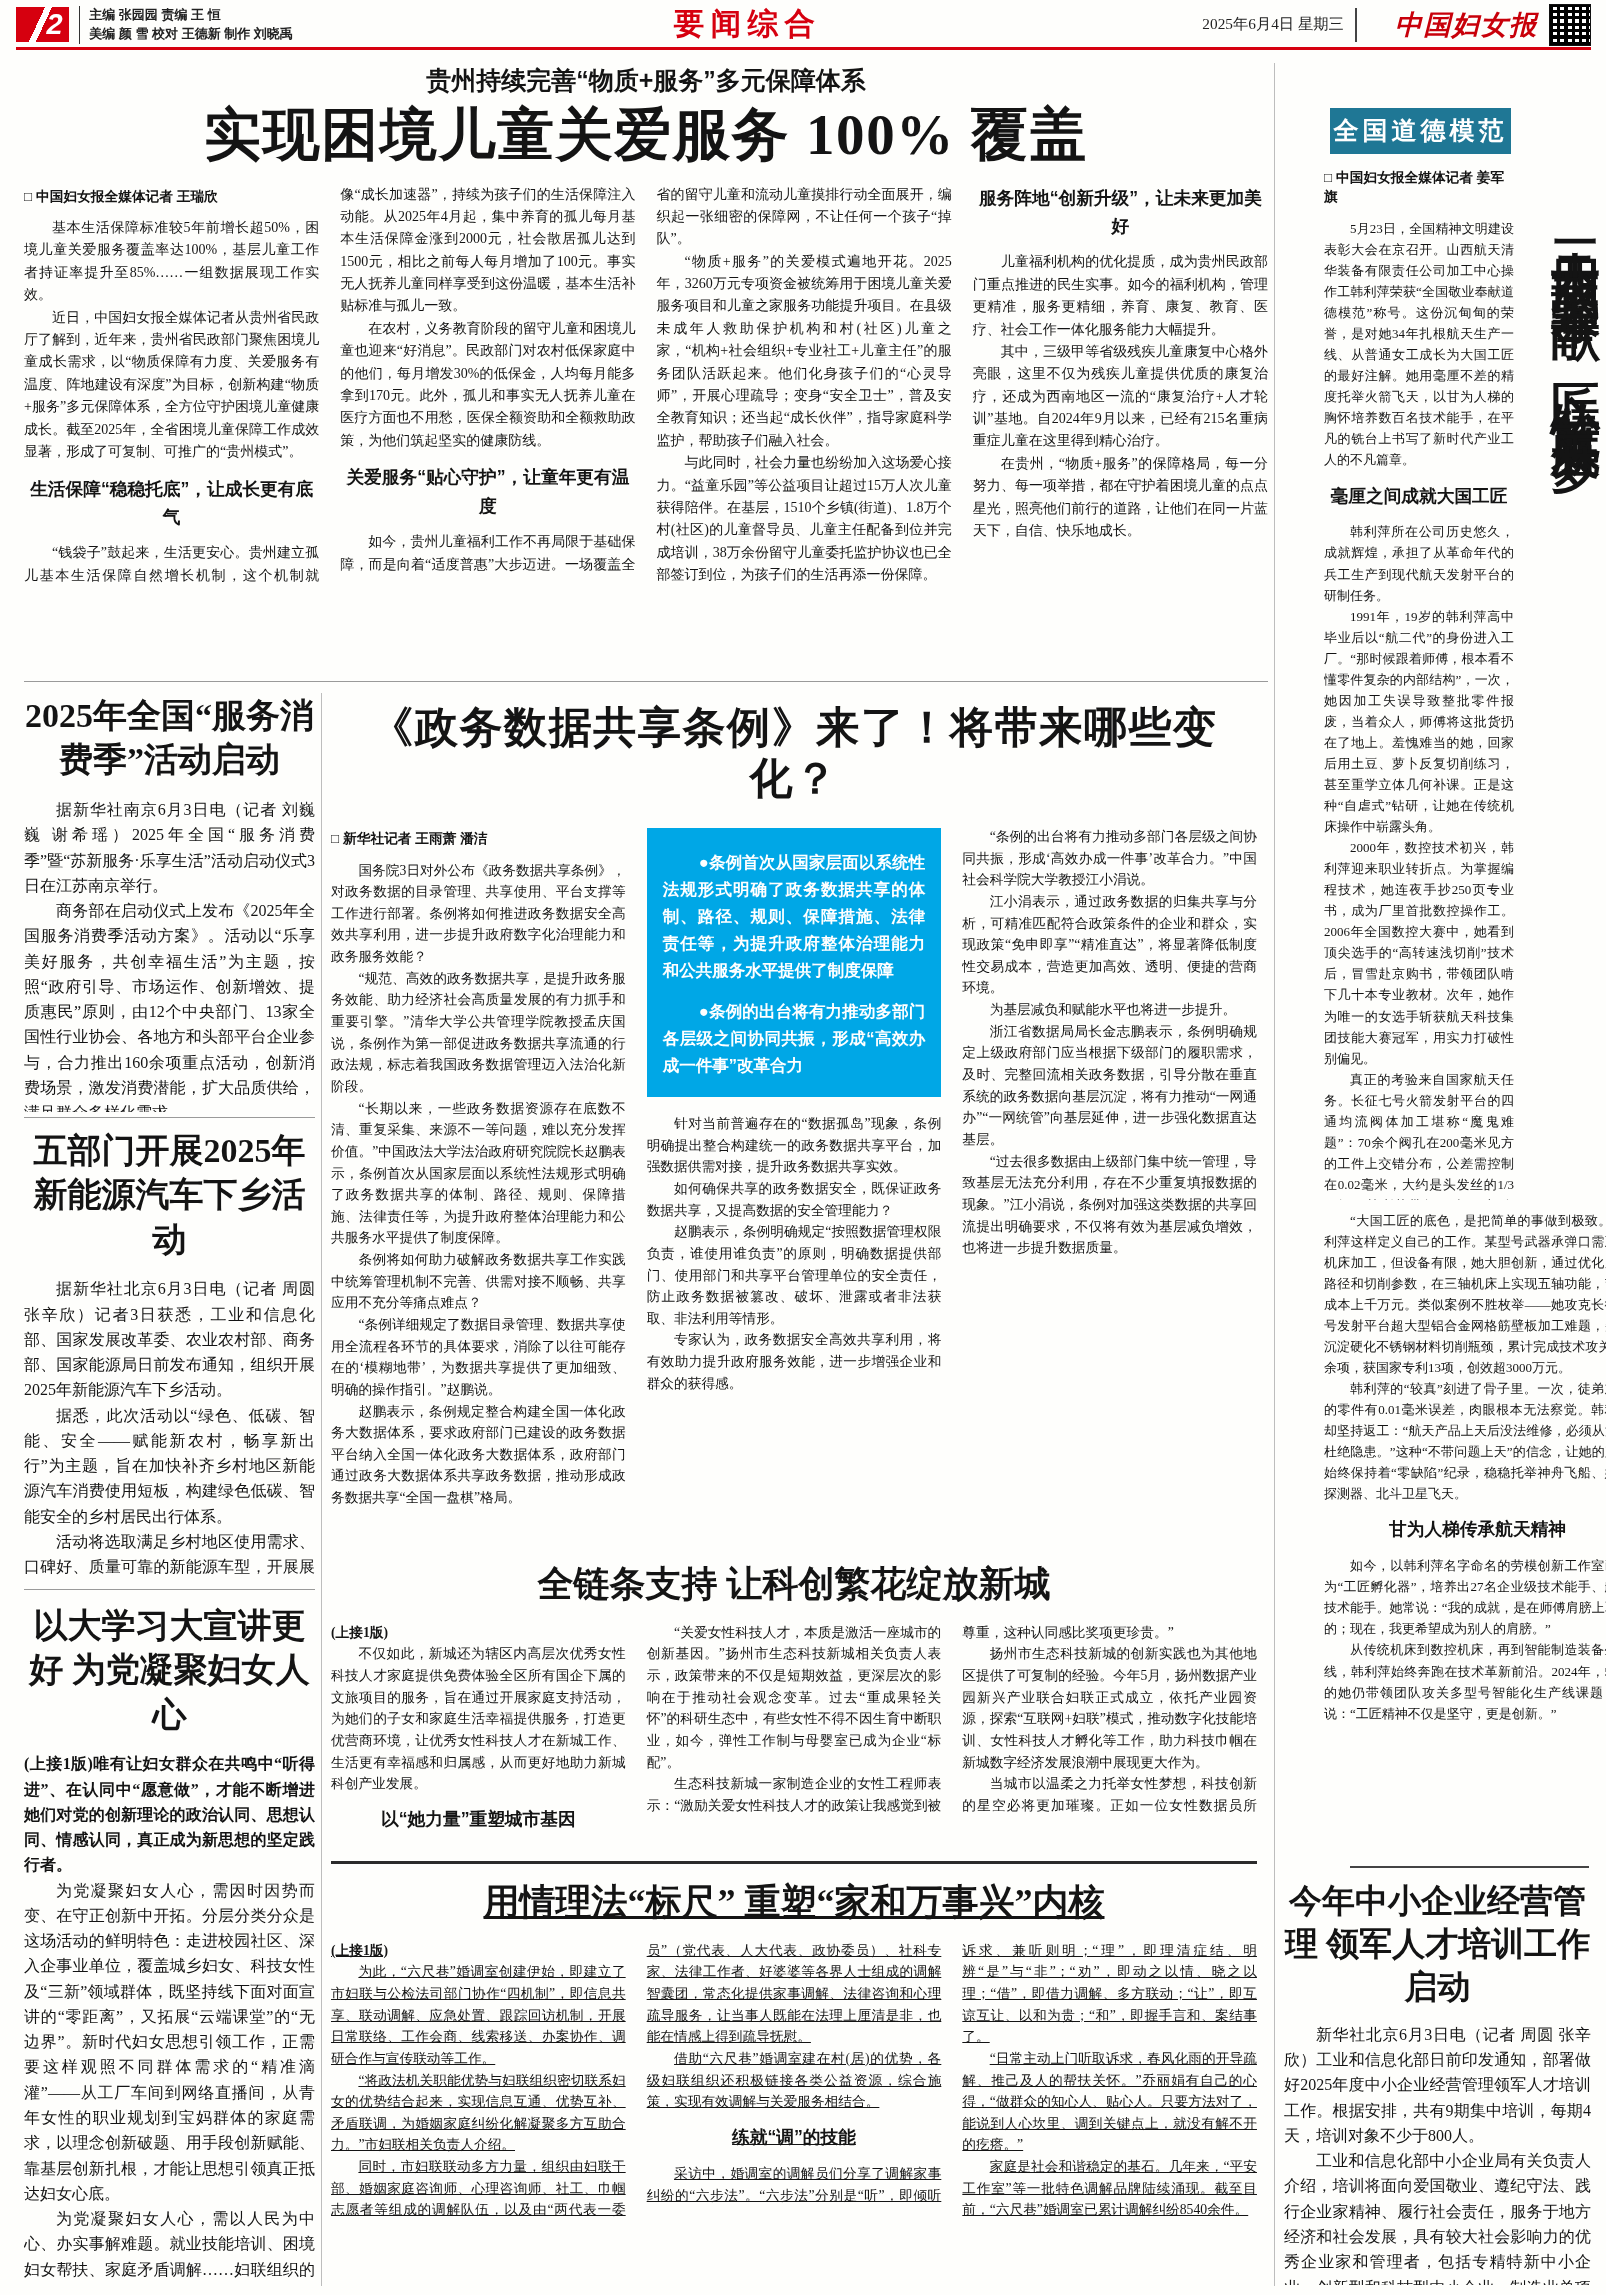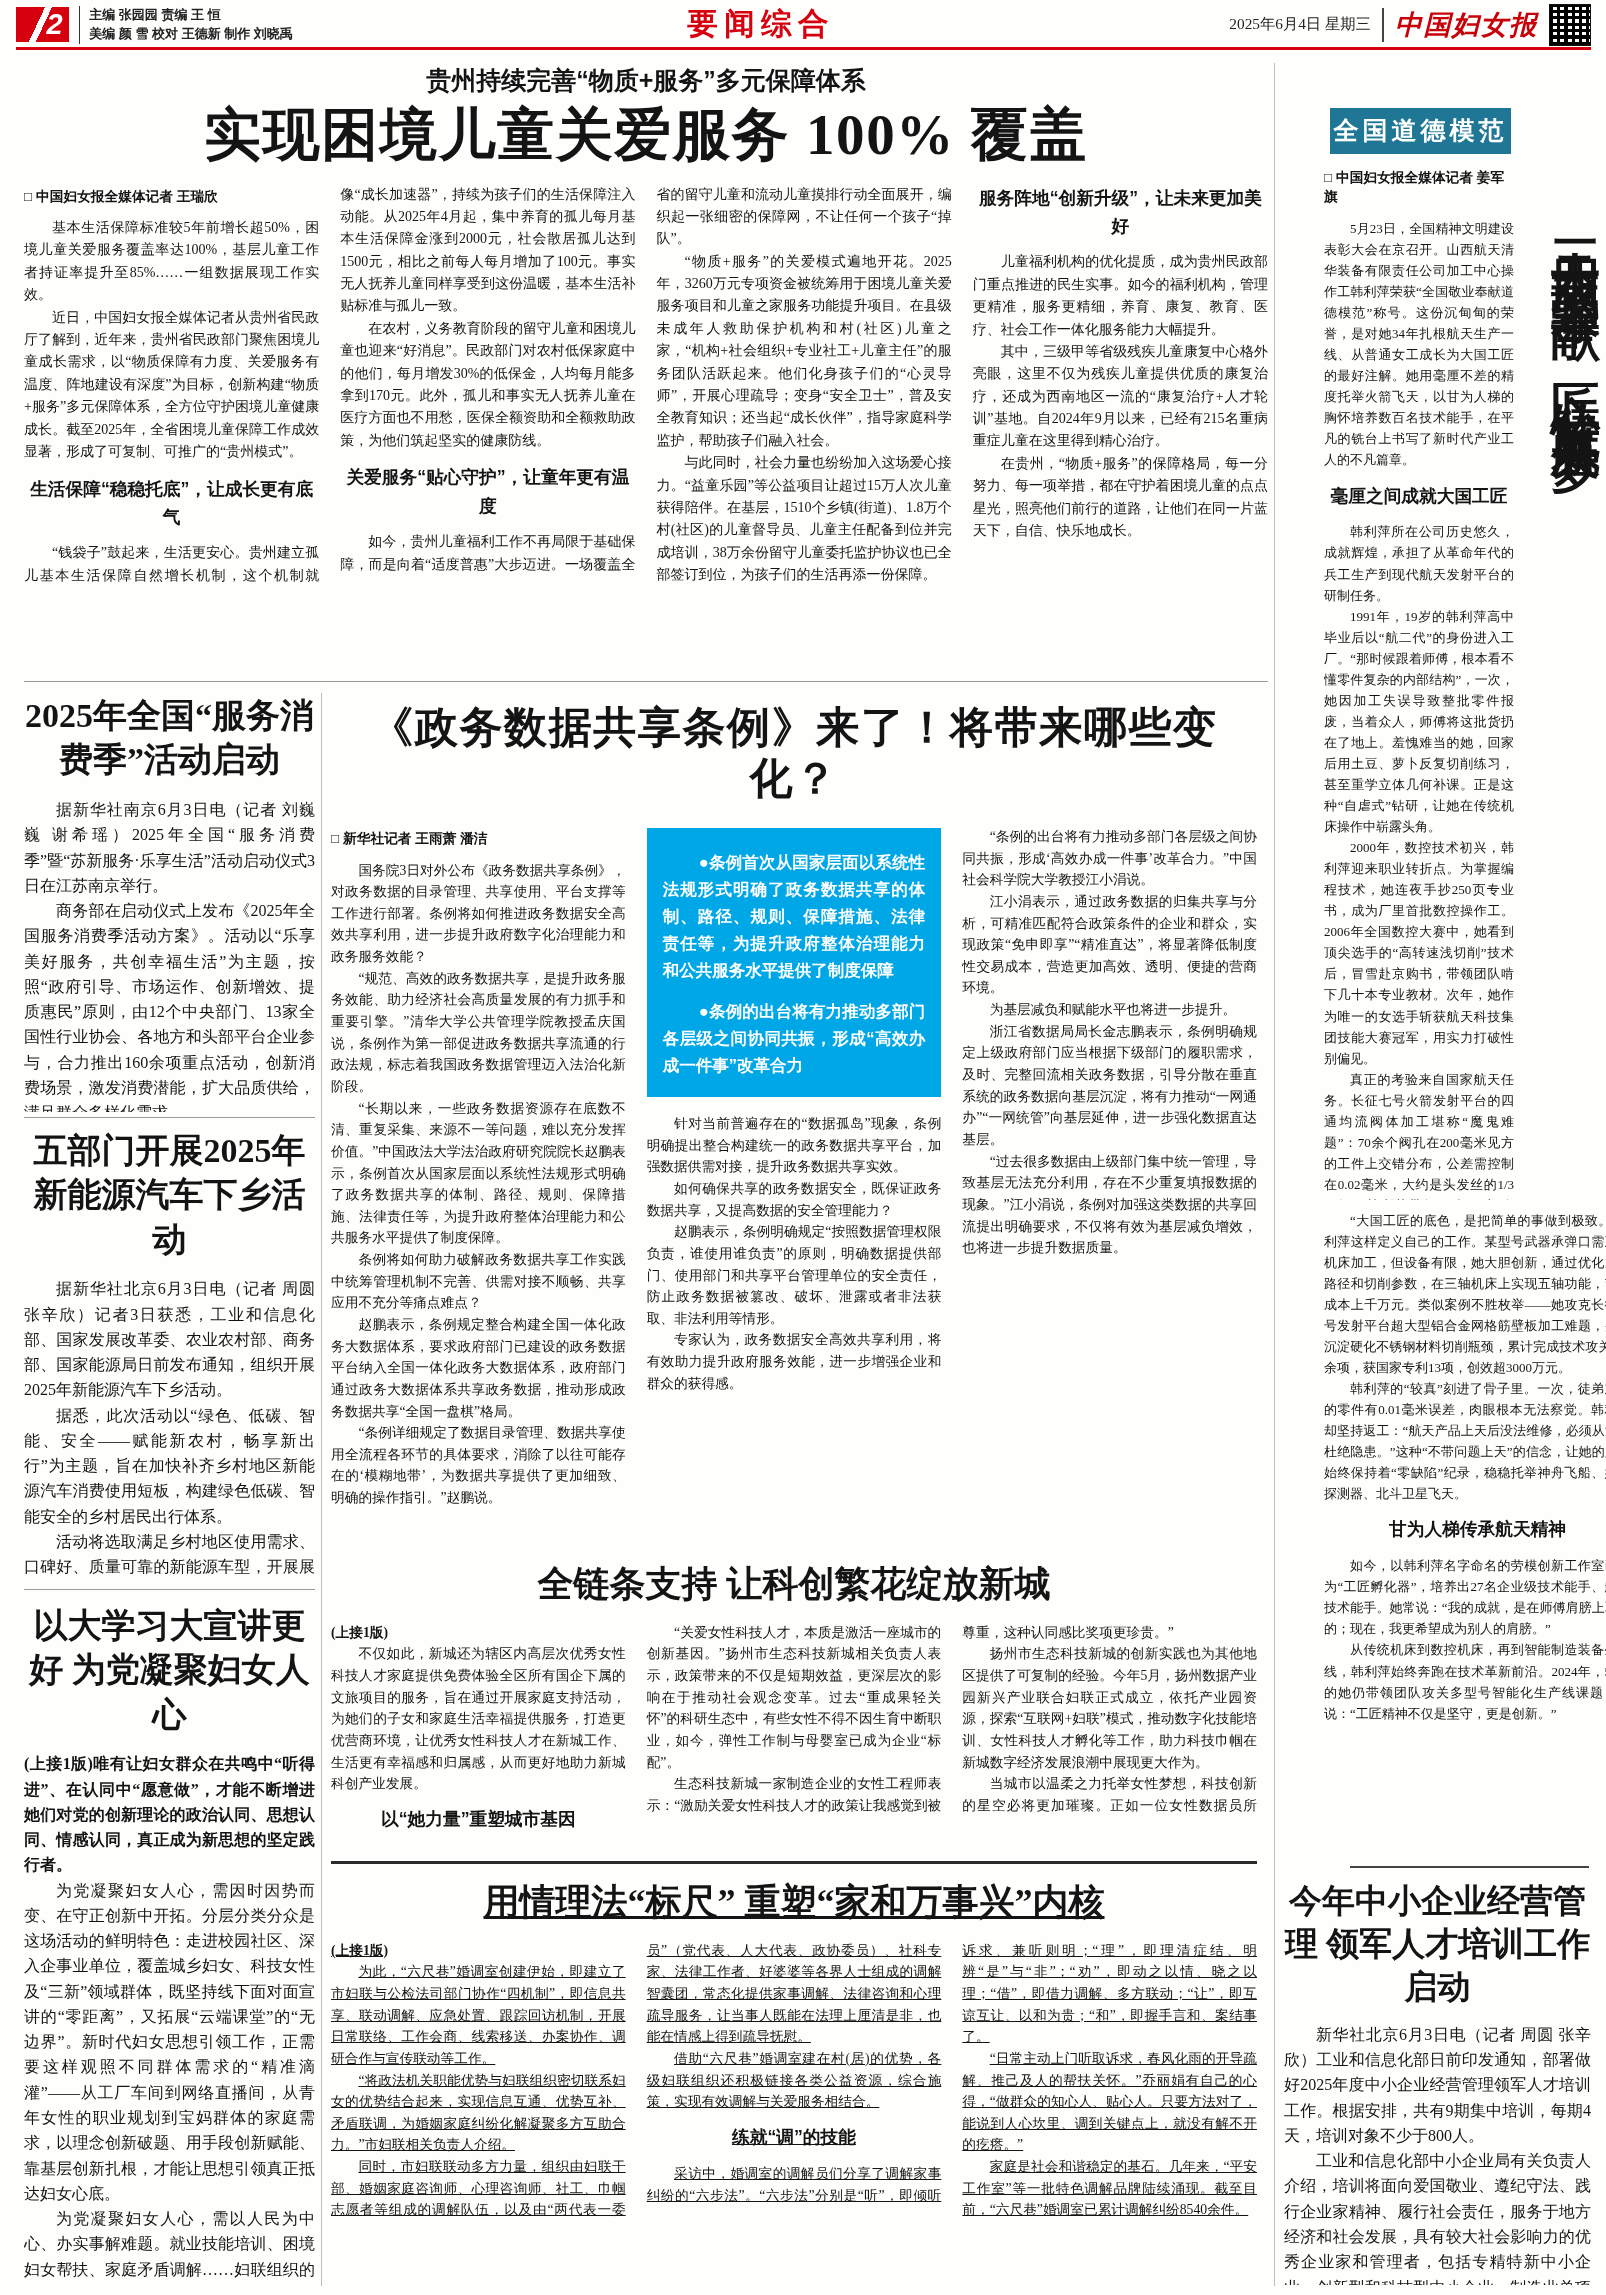--- a/index.html
+++ b/index.html
@@ -9,21 +9,21 @@
   .masthead{position:absolute;left:16px;top:4.8px;width:1575px;height:40px;display:flex;align-items:center;}
   .pagenum{width:53px;height:35px;background:linear-gradient(115deg,#d6000f 0 42%,#fff 42% 52%,#d6000f 52% 100%);
            color:#fff;font:italic 900 29px "Liberation Sans","DejaVu Sans",sans-serif;
            display:flex;align-items:center;justify-content:flex-end;padding-right:6.4px;box-sizing:border-box;}
   .staff{margin-left:9.6px;padding-left:9.6px;border-left:1.6px solid #333;
          font:700 13px/1.45 "Liberation Sans","DejaVu Sans",sans-serif;color:#222;white-space:nowrap;}
   .section-title{flex:1;text-align:center;font:900 30.5px "Liberation Serif",serif;color:#d6000f;letter-spacing:6.4px;}
   .mast-right{display:flex;align-items:center;gap:11.2px;}
   .mast-date{font:400 15.3px "Liberation Serif",serif;color:#222;white-space:nowrap;}
   .mast-div{width:1.6px;height:34px;background:#444;}
-  .paper-name{font:italic 900 27px "Liberation Serif",serif;color:#c8000a;letter-spacing:1.6px;white-space:nowrap;}
+  .paper-name{font:italic 900 27px "Liberation Serif",serif;color:#c8000a;letter-spacing:1.6px;white-space:nowrap;margin-left:27px;}
   .qr{width:42px;height:42px;border:1.6px solid #111;box-sizing:border-box;background:
       repeating-linear-gradient(0deg,#000 0 3.2px,transparent 3.2px 6.4px),
       repeating-linear-gradient(90deg,#000 0 3.2px,#fff 3.2px 7.2px);}
   .red-rule{position:absolute;left:16px;top:47px;width:1575px;height:3.2px;background:#d6000f;}
   
   .hrule{position:absolute;height:0.8px;background:#9a9a9a;}
   .vrule{position:absolute;width:0.8px;background:#bdbdbd;}
   .darkrule{position:absolute;height:3.2px;background:#2b2b2b;}
   
   p{margin:0;text-indent:2em;text-align:justify;}
@@ -186,22 +186,22 @@
   <div class="art-gov">
     <div class="h-gov">《政务数据共享条例》来了！将带来哪些变化？</div>
     <div class="gcols">
       <div class="gcol">
         <p class="byline">□ 新华社记者 王雨萧 潘洁</p>
         <div>
             <p>国务院3日对外公布《政务数据共享条例》，对政务数据的目录管理、共享使用、平台支撑等工作进行部署。条例将如何推进政务数据安全高效共享利用，进一步提升政府数字化治理能力和政务服务效能？</p>
             <p>“规范、高效的政务数据共享，是提升政务服务效能、助力经济社会高质量发展的有力抓手和重要引擎。”清华大学公共管理学院教授孟庆国说，条例作为第一部促进政务数据共享流通的行政法规，标志着我国政务数据管理迈入法治化新阶段。</p>
             <p>“长期以来，一些政务数据资源存在底数不清、重复采集、来源不一等问题，难以充分发挥价值。”中国政法大学法治政府研究院院长赵鹏表示，条例首次从国家层面以系统性法规形式明确了政务数据共享的体制、路径、规则、保障措施、法律责任等，为提升政府整体治理能力和公共服务水平提供了制度保障。</p>
             <p>条例将如何助力破解政务数据共享工作实践中统筹管理机制不完善、供需对接不顺畅、共享应用不充分等痛点难点？</p>
+            <p>“条例详细规定了数据目录管理、数据共享使用全流程各环节的具体要求，消除了以往可能存在的‘模糊地带’，为数据共享提供了更加细致、明确的操作指引。”赵鹏说。</p>
             <p>赵鹏表示，条例规定整合构建全国一体化政务大数据体系，要求政府部门已建设的政务数据平台纳入全国一体化政务大数据体系，政府部门通过政务大数据体系共享政务数据，推动形成政务数据共享“全国一盘棋”格局。</p>
-            <p>“条例详细规定了数据目录管理、数据共享使用全流程各环节的具体要求，消除了以往可能存在的‘模糊地带’，为数据共享提供了更加细致、明确的操作指引。”赵鹏说。</p>
           </div>
       </div>
       <div class="gcol">
         <div class="bluebox">
             <p>●条例首次从国家层面以系统性法规形式明确了政务数据共享的体制、路径、规则、保障措施、法律责任等，为提升政府整体治理能力和公共服务水平提供了制度保障</p>
             <p>●条例的出台将有力推动多部门各层级之间协同共振，形成“高效办成一件事”改革合力</p>
           </div>
         <div>
             <p>针对当前普遍存在的“数据孤岛”现象，条例明确提出整合构建统一的政务数据共享平台，加强数据供需对接，提升政务数据共享实效。</p>
             <p>如何确保共享的政务数据安全，既保证政务数据共享，又提高数据的安全管理能力？</p>

